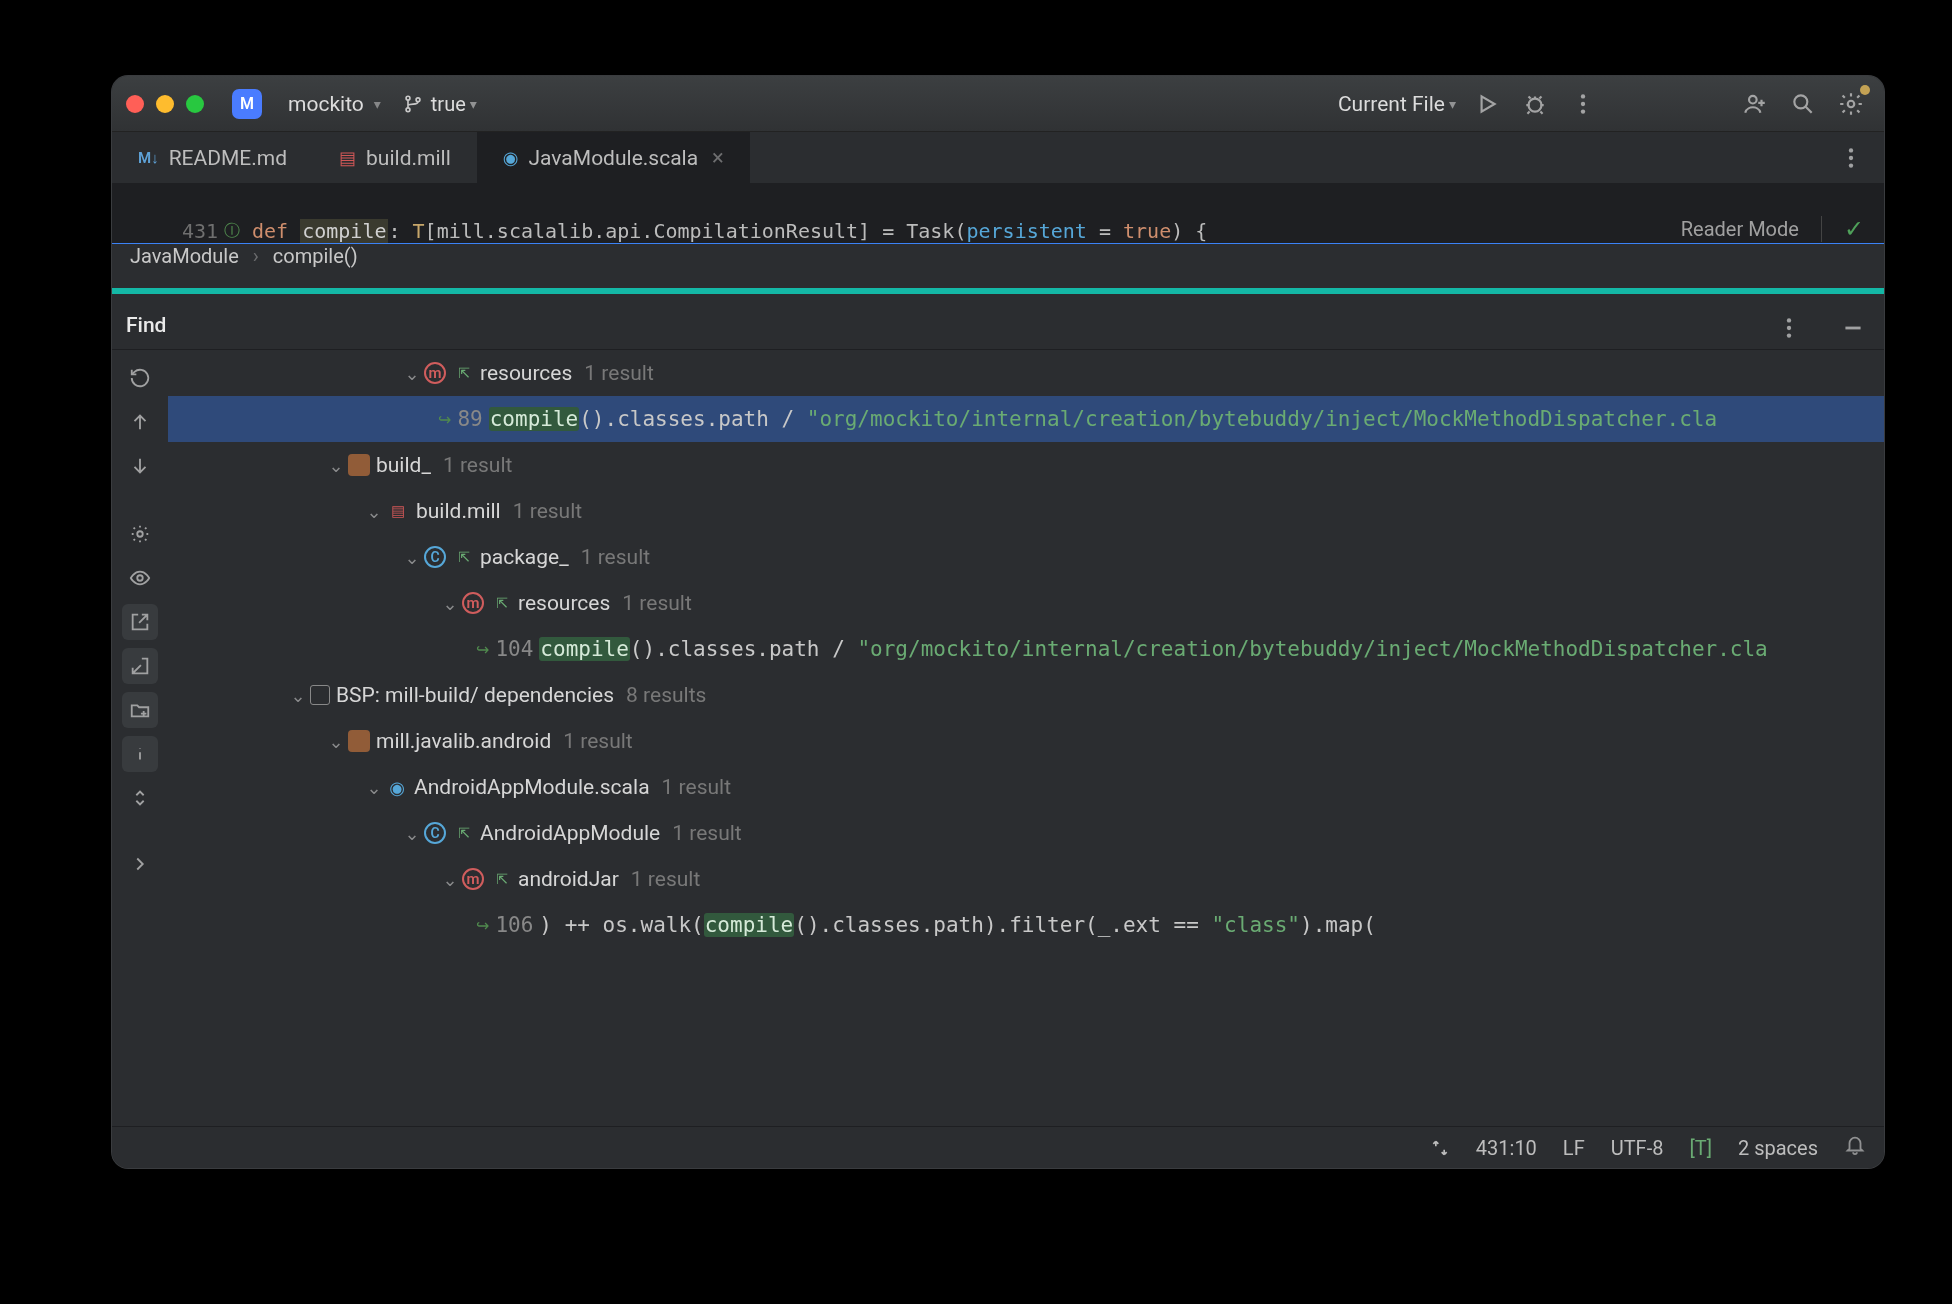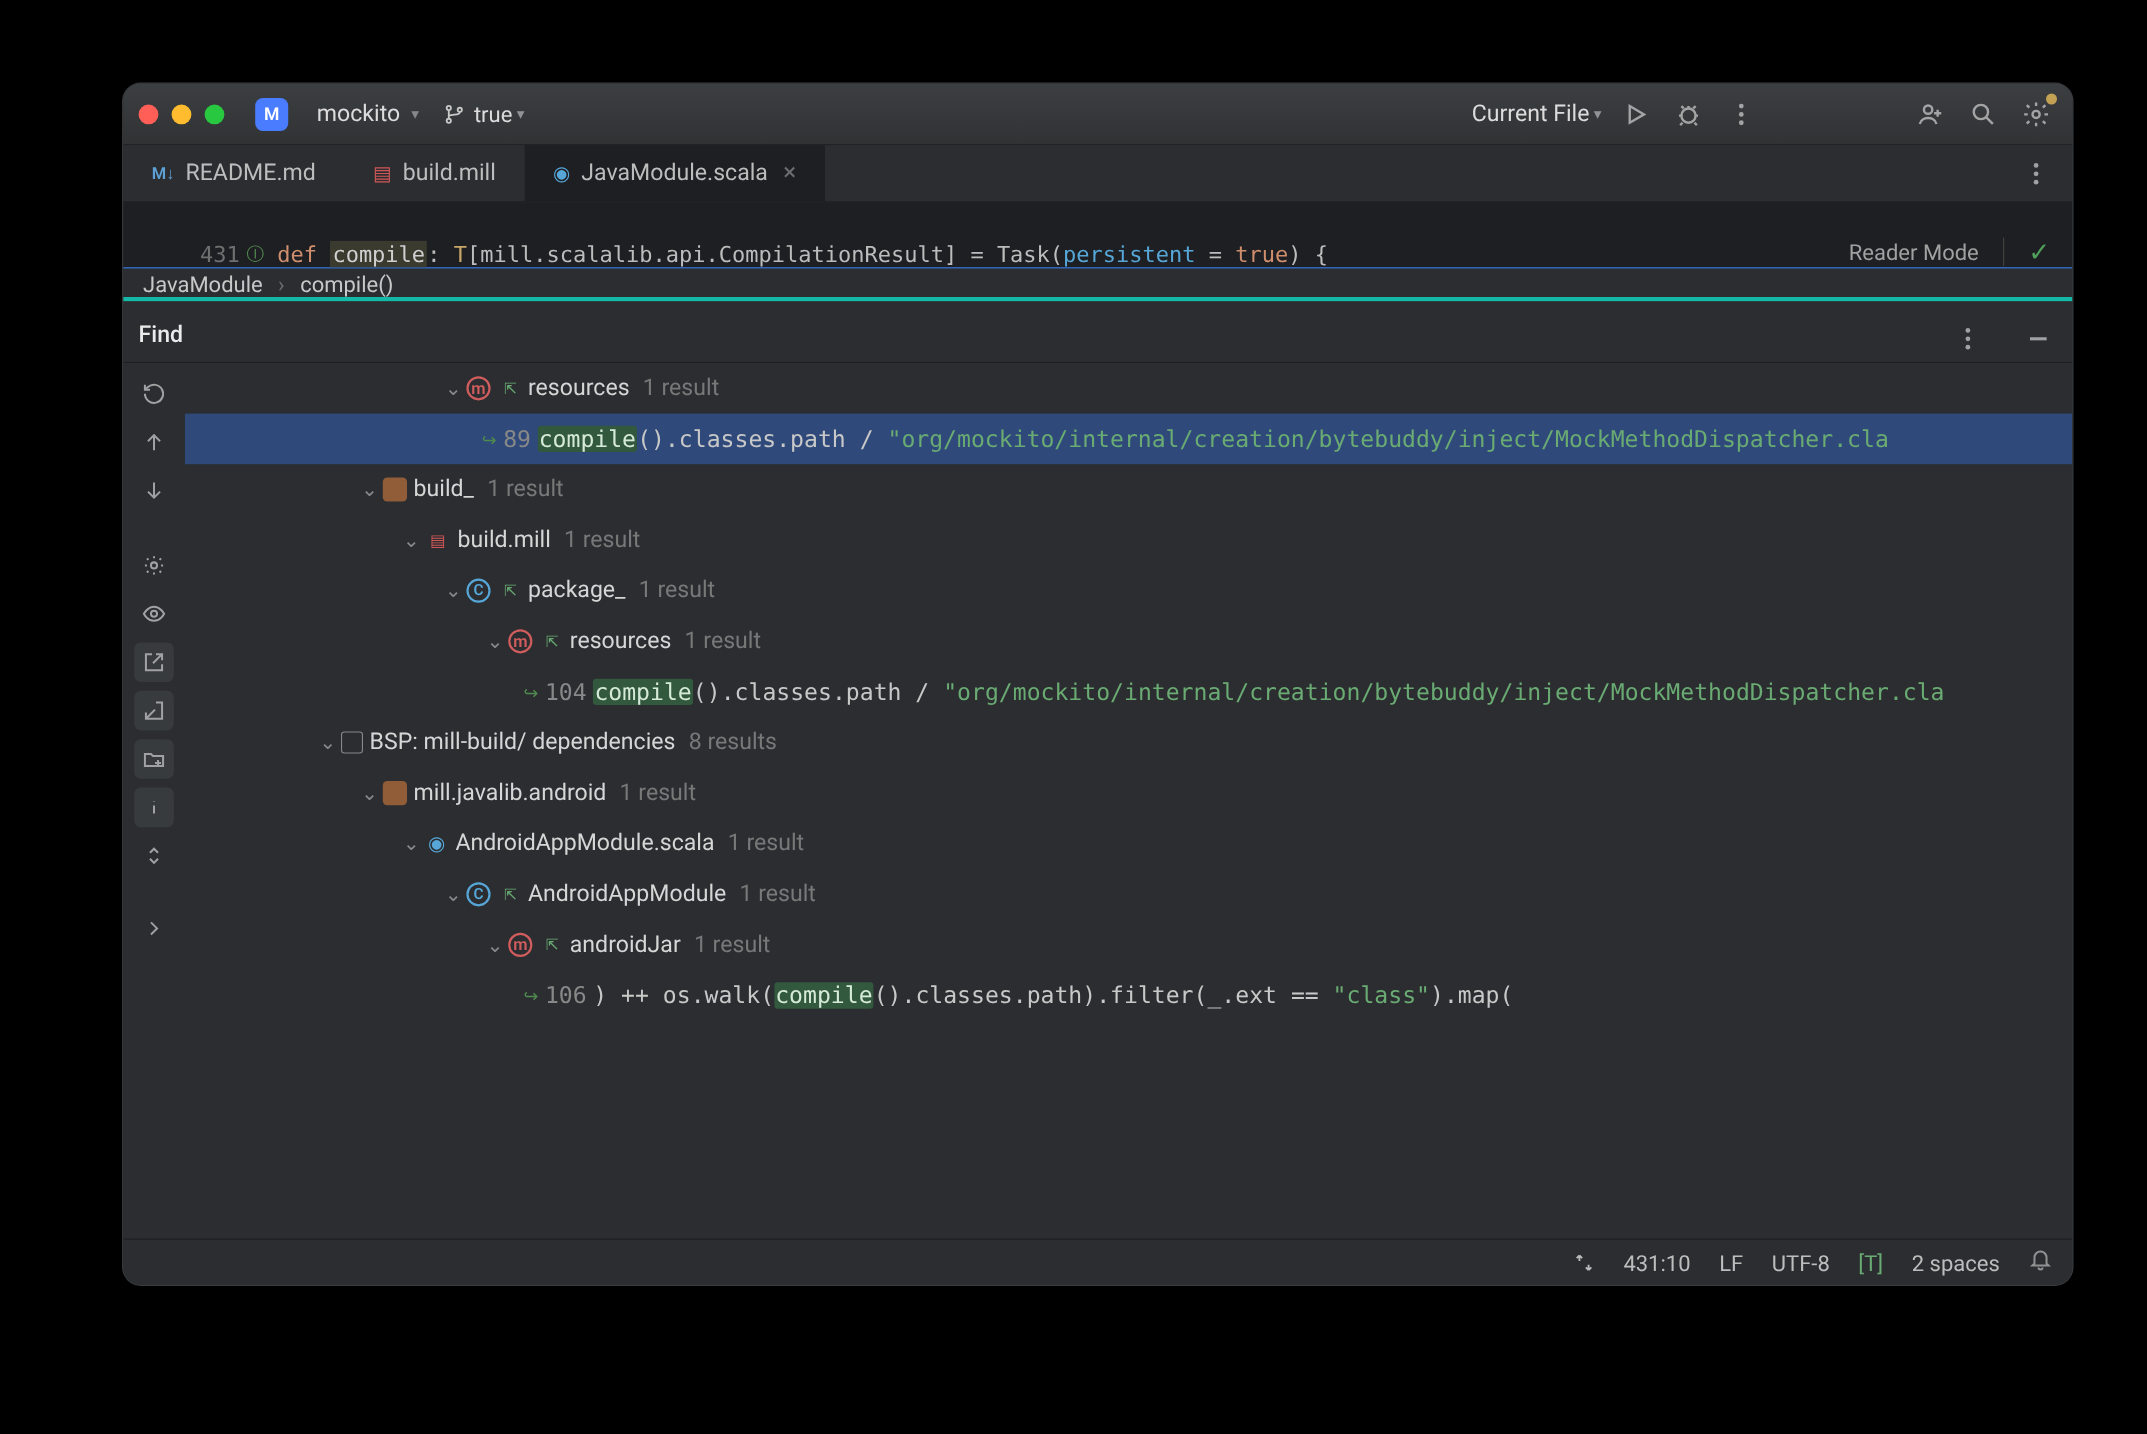--- a/index.html
+++ b/index.html
@@ -60,21 +60,21 @@
   .editor{height:60px;background:#1e1f22;display:flex;align-items:flex-end;border-bottom:1px solid #3b82f6;position:relative}
   .gutter{width:140px;text-align:right;color:#6f6f6f;font-size:20px;padding-right:12px;display:flex;justify-content:flex-end;align-items:center;gap:6px;font-family:ui-monospace,Menlo,monospace}
   .gi{color:#508a4e;font-size:16px}
   .code{font-family:ui-monospace,Menlo,monospace;font-size:20px;white-space:pre}
   .kw{color:#cf8e6d}.id{color:#d0d0d0;background:#3a3a2f;padding:0 2px}.tp{color:#c7a66a}.nm{color:#56a7d8}.pn{color:#bcbcbc}
   .editor-right{margin-left:auto;display:flex;align-items:center;gap:22px;padding-right:20px}
   .reader{color:#a0a0a0;font-size:20px}
   .check{color:#4fa05a;font-size:24px}
 
   
-  .crumb{height:30px;display:flex;align-items:flex-end;gap:14px;padding:0 18px;color:#9a9a9a;border-bottom:4px solid #14b8a6}
+  .crumb{height:50px;display:flex;align-items:flex-start;gap:14px;padding:0 18px;color:#9a9a9a;border-bottom:6px solid #14b8a6}
   .crumb span{color:#c8c8c8}
   .csep{opacity:.4}
 
   
   .find-area{flex:1;display:flex;flex-direction:column;background:#2b2d30;overflow:hidden}
   .find-head{height:56px;display:flex;align-items:flex-end;gap:30px;padding:0 14px;border-bottom:1px solid #1e1f22}
   .find-lbl{color:#eaeaea;font-size:21px;font-weight:500;padding-bottom:12px}
   .find-tab{color:#d8d8d8;font-size:21px;padding-bottom:10px;border-bottom:4px solid #3574f0;display:flex;gap:8px;align-items:center}
   .find-tab .close{opacity:.55;font-size:18px}
   .find-head .spacer{flex:1}

